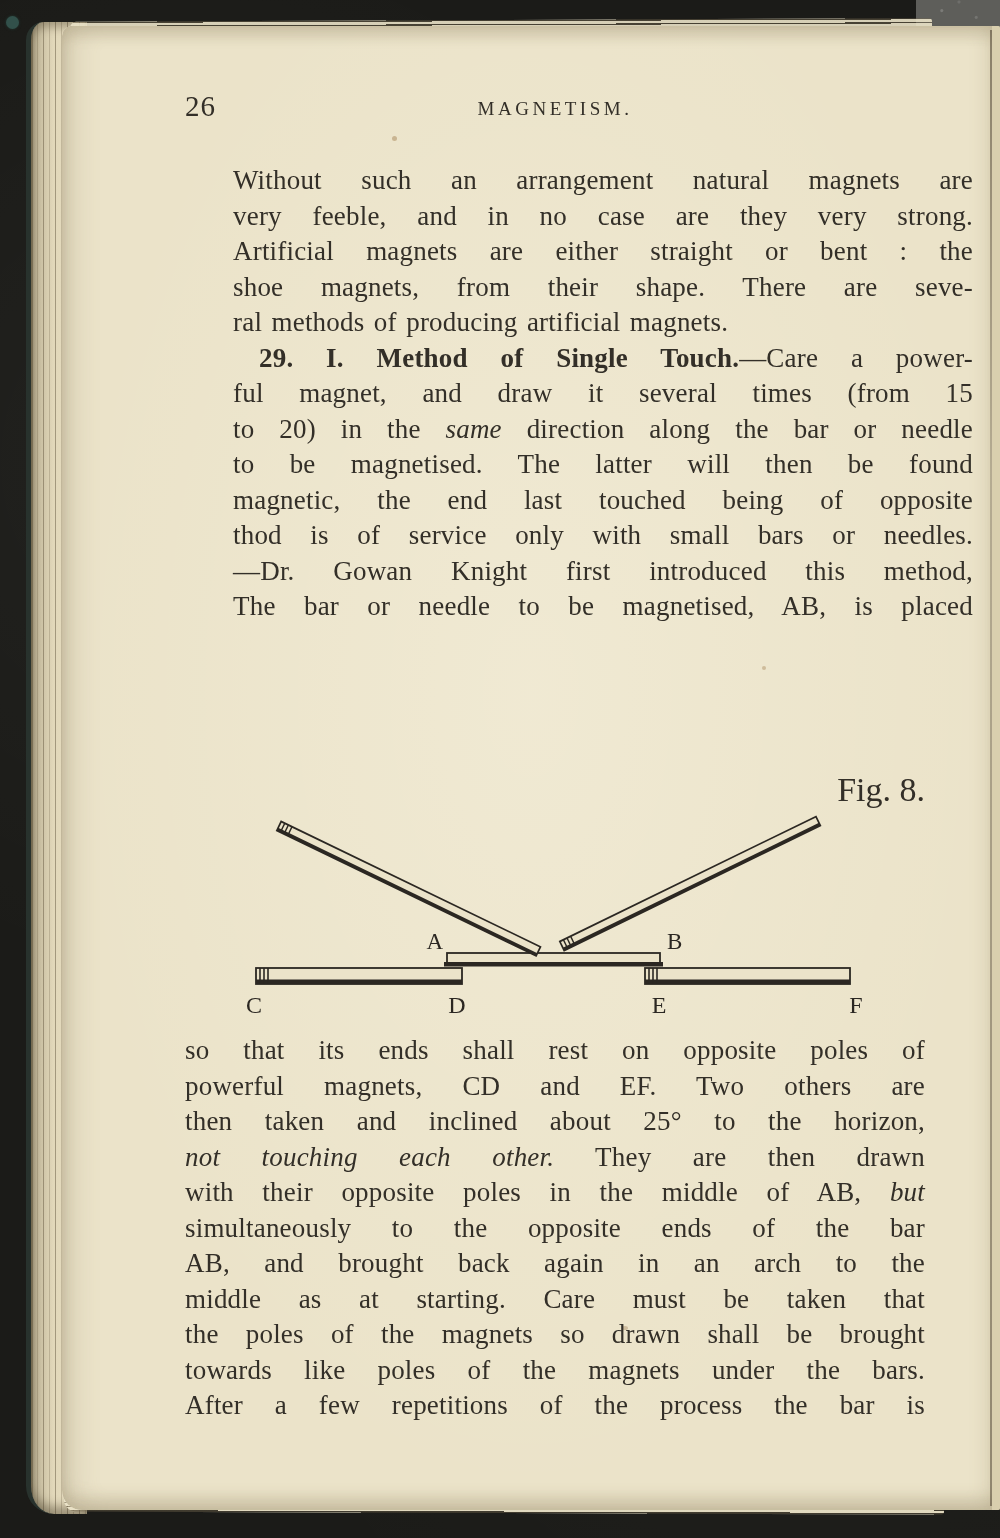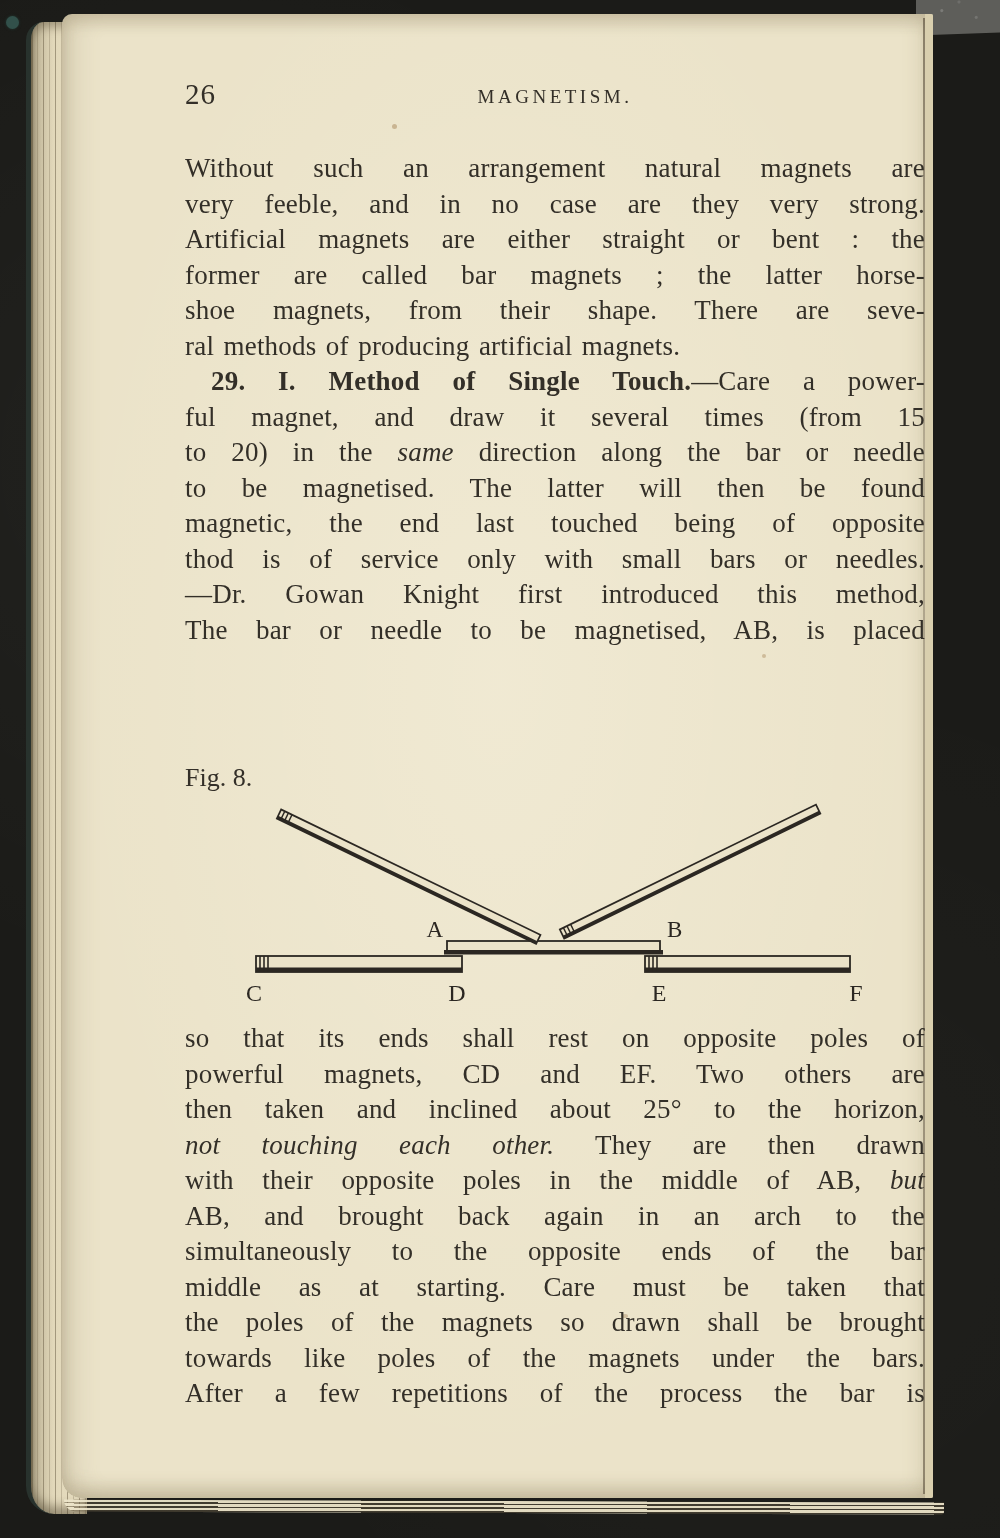--- a/index.html
+++ b/index.html
@@ -50,21 +50,21 @@
   }
   .edge-bottom{
     position:absolute;left:64px;top:1501px;width:880px;height:12px;
     background:repeating-linear-gradient(180deg,
       rgba(236,228,201,0.95) 0 2.5px, rgba(110,98,74,0.45) 2.5px 4px);
     transform:rotate(0.2deg);
     border-radius:0 0 4px 20px;
   }
   
   .page{
-    position:absolute;left:62px;top:14px;width:871px;height:1484px;
+    position:absolute;left:62px;top:26px;width:938px;height:1484px;
     background:
       radial-gradient(ellipse at 50% 45%, rgba(255,252,240,0.25), transparent 70%),
       #ebe3c9;
     border-radius:10px 2px 2px 20px;
     box-shadow:
       inset 0 10px 14px rgba(120,105,70,0.18),
       inset 18px 0 22px rgba(120,105,70,0.12),
       inset -14px 0 18px rgba(120,105,70,0.15),
       inset 0 -12px 16px rgba(120,105,70,0.2);
     color:#332f28;
@@ -86,33 +86,33 @@
     position:absolute;left:123px;top:64px;font-size:29px;letter-spacing:1px;
   }
   .running-head{
     position:absolute;left:123px;top:72px;width:740px;text-align:center;
     font-size:19px;letter-spacing:3.5px;
   }
   .textblock{
     position:absolute;left:123px;width:740px;
     font-size:27px;letter-spacing:0.2px;word-spacing:2.5px;
   }
-  #text-upper{top:137px;}
+  #text-upper{top:137px;margin-left:48px;}
   #text-lower{top:1007px;}
   .tline{
     height:35.5px;line-height:35.6px;white-space:nowrap;overflow:visible;
     text-align:justify;text-align-last:justify;
   }
   .tline.left{text-align-last:left;}
   .tline.indent{text-indent:26px;}
   .b{font-weight:bold;}
   .i{font-style:italic;font-family:Liberation Serif, serif;}
   .fig-caption{
     position:absolute;left:123px;top:744px;width:740px;height:40px;
-    text-align:left;font-size:26px;line-height:40px;
+    text-align:right;font-size:34px;line-height:40px;
   }
   .figure{
     position:absolute;left:123px;top:787px;width:740px;height:205px;
   }
 </style>
 </head>
 <body>
 
 <div class="scan-bg"></div>
 <div class="cloth-patch"></div>
@@ -128,21 +128,20 @@
   <div class="fox2"></div>
   <div class="fox3"></div>
 
   <div class="folio">26</div>
   <div class="running-head">MAGNETISM.</div>
 
   <div class="textblock" id="text-upper">
       <div class="tline"><span class="n">Without such an arrangement natural magnets are</span></div>
       <div class="tline"><span class="n">very feeble, and in no case are they very strong.</span></div>
       <div class="tline"><span class="n">Artificial magnets are either straight or bent : the</span></div>
-      <div class="tline"><span class="n">former are called bar magnets ; the latter horse-</span></div>
       <div class="tline"><span class="n">shoe magnets, from their shape. There are seve-</span></div>
       <div class="tline left"><span class="n">ral methods of producing artificial magnets.</span></div>
       <div class="tline indent"><span class="b">29. I. Method of Single Touch.</span><span class="n">—Care a power-</span></div>
       <div class="tline"><span class="n">ful magnet, and draw it several times (from 15</span></div>
       <div class="tline"><span class="n">to 20) in the </span><span class="i">same</span><span class="n"> direction along the bar or needle</span></div>
       <div class="tline"><span class="n">to be magnetised. The latter will then be found</span></div>
       <div class="tline"><span class="n">magnetic, the end last touched being of opposite</span></div>
       <div class="tline"><span class="n">thod is of service only with small bars or needles.</span></div>
       <div class="tline"><span class="n">—Dr. Gowan Knight first introduced this method,</span></div>
       <div class="tline"><span class="n">The bar or needle to be magnetised, AB, is placed</span></div>
@@ -198,20 +197,20 @@
       <text x="671" y="200" text-anchor="middle" font-size="24" fill="#2b2722" font-family="Liberation Serif, DejaVu Serif, serif">F</text>
     </svg>
   </div>
 
   <div class="textblock" id="text-lower">
       <div class="tline"><span class="n">so that its ends shall rest on opposite poles of</span></div>
       <div class="tline"><span class="n">powerful magnets, CD and EF. Two others are</span></div>
       <div class="tline"><span class="n">then taken and inclined about 25° to the horizon,</span></div>
       <div class="tline"><span class="i">not touching each other.</span><span class="n"> They are then drawn</span></div>
       <div class="tline"><span class="n">with their opposite poles in the middle of AB, </span><span class="i">but</span></div>
+      <div class="tline"><span class="n">simultaneously to the opposite ends of the bar</span></div>
       <div class="tline"><span class="n">AB, and brought back again in an arch to the</span></div>
-      <div class="tline"><span class="n">simultaneously to the opposite ends of the bar</span></div>
       <div class="tline"><span class="n">middle as at starting. Care must be taken that</span></div>
       <div class="tline"><span class="n">the poles of the magnets so drawn shall be brought</span></div>
       <div class="tline"><span class="n">towards like poles of the magnets under the bars.</span></div>
       <div class="tline"><span class="n">After a few repetitions of the process the bar is</span></div>
     </div>
 </div>
 
 </body></html>

